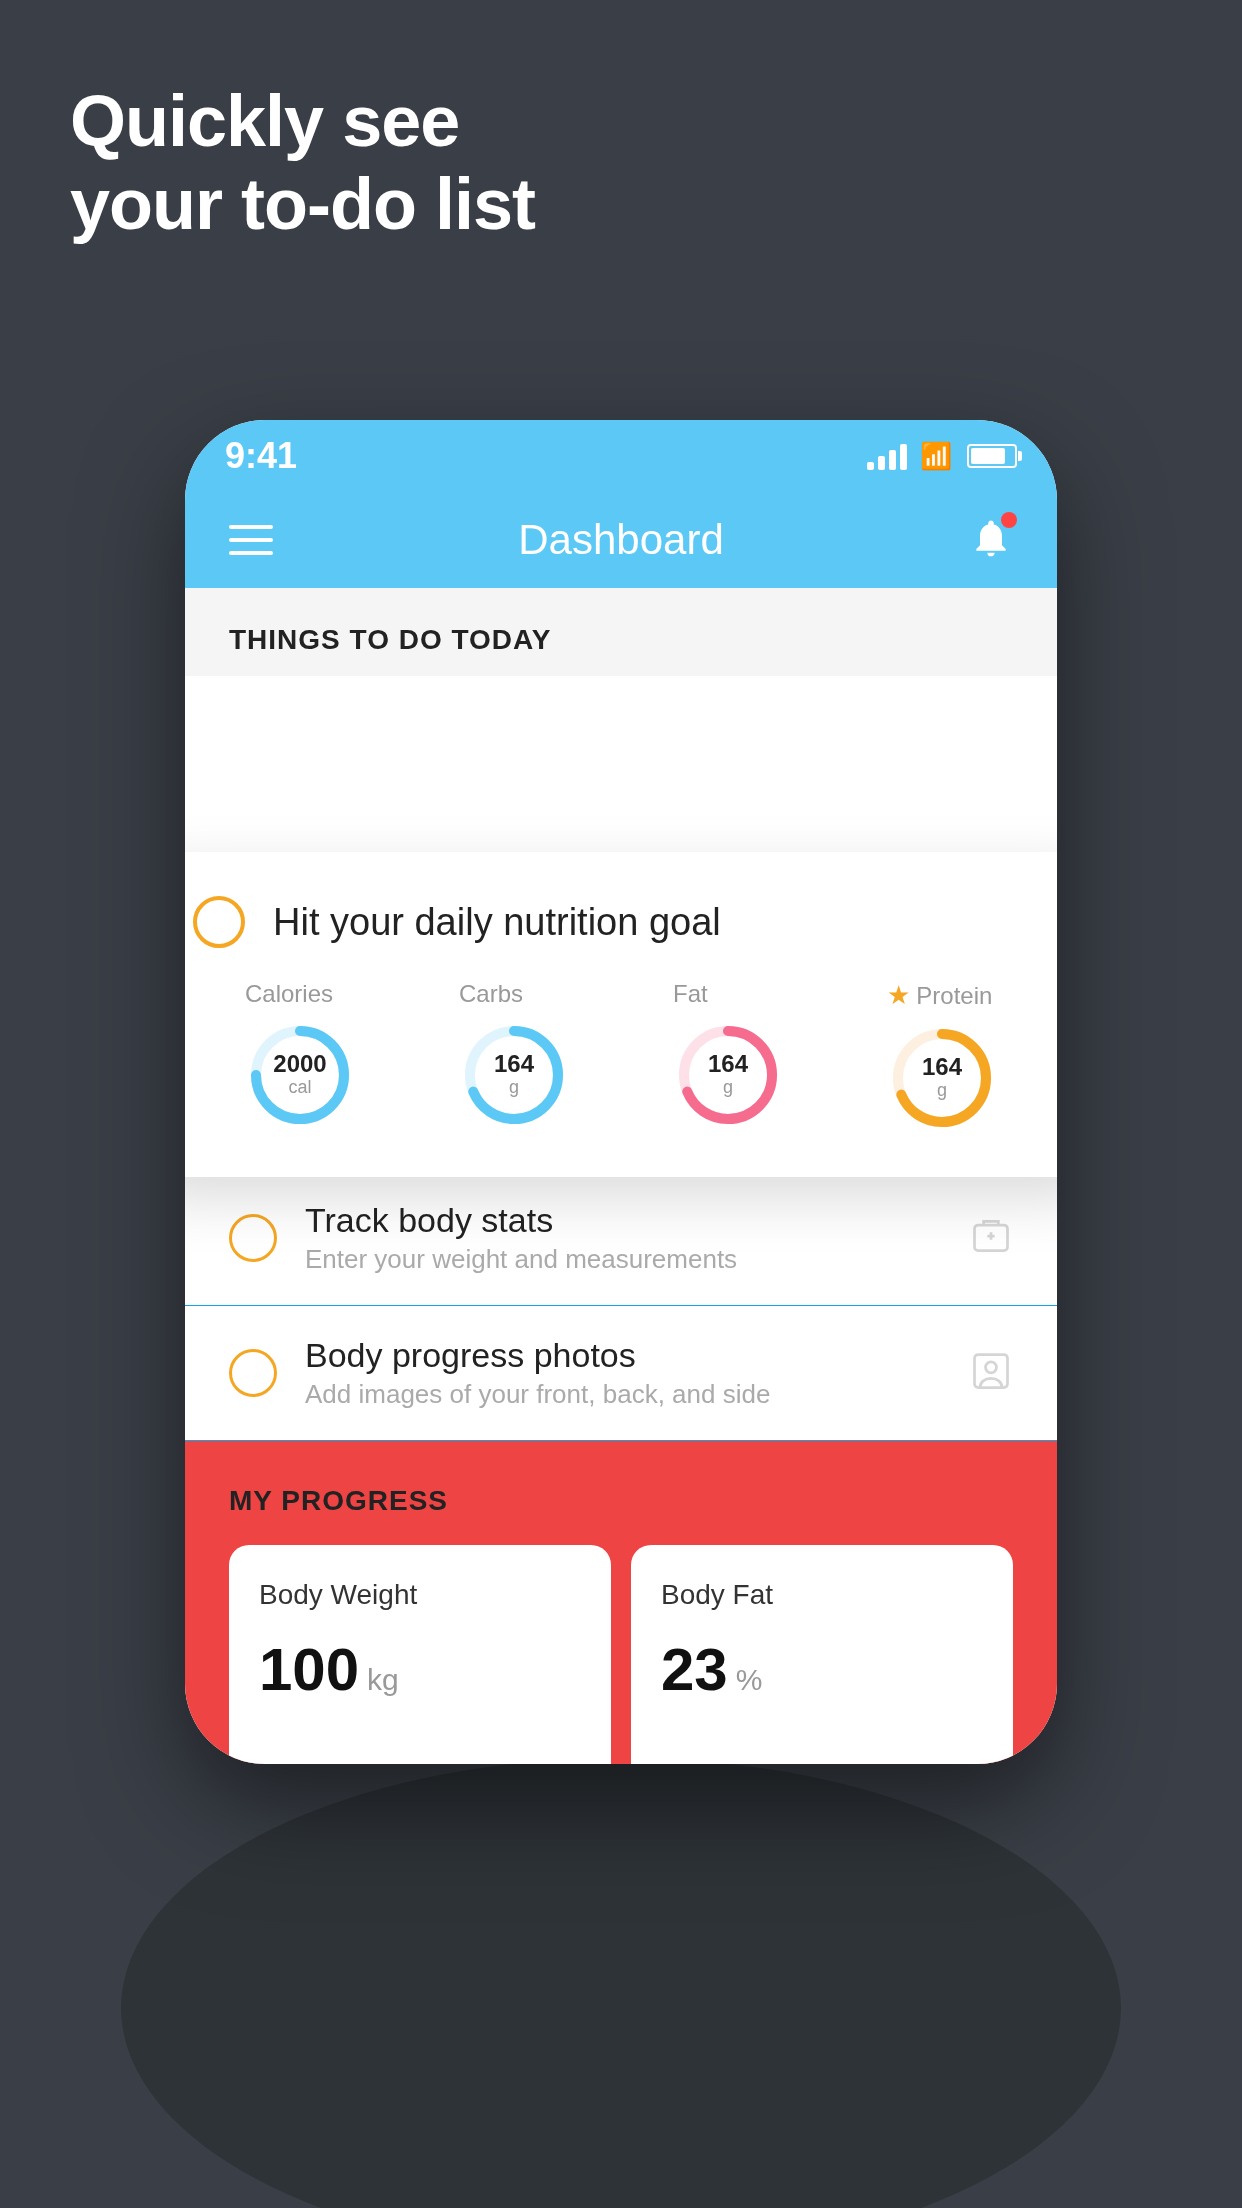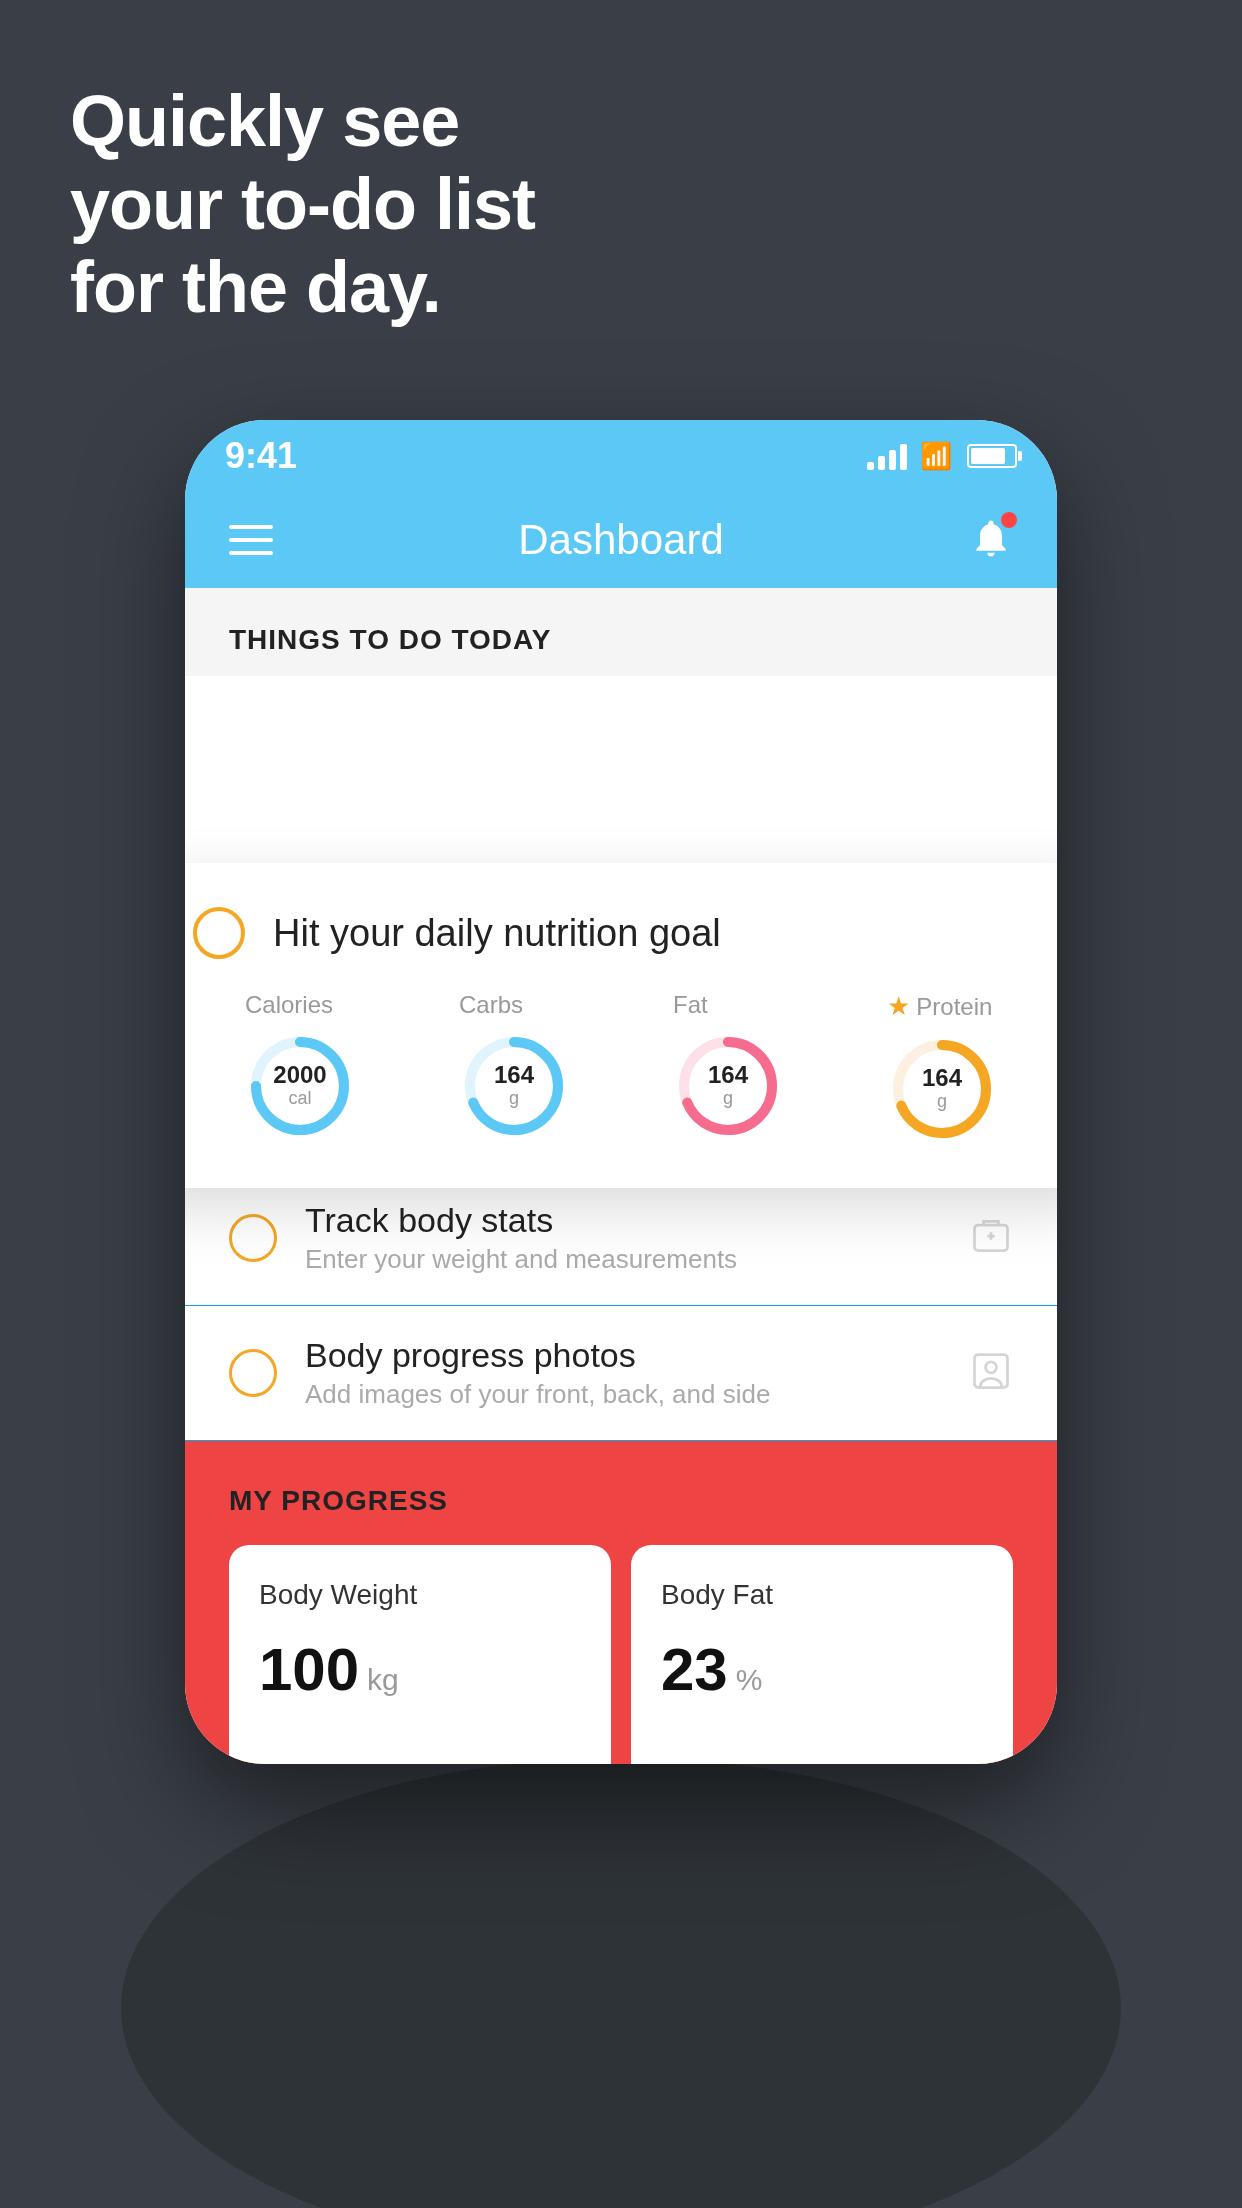--- a/index.html
+++ b/index.html
@@ -152,21 +152,21 @@
     .section-title {
       font-size: 28px;
       font-weight: 800;
       color: #222222;
       letter-spacing: 1px;
     }
 
     
     .floating-card {
       position: absolute;
-      top: 187px;
+      top: 176px;
       left: -40px;
       right: -40px;
       background: #ffffff;
       border-radius: 24px;
       padding: 44px 48px;
       box-shadow: 0 20px 60px rgba(0,0,0,0.15);
       z-index: 10;
     }
     .card-header {
       display: flex;
@@ -352,21 +352,20 @@
     .phone-inner-content {
       position: relative;
     }
   </style>
 </head>
 <body>
 
 <div class="hero-text">
   <div>Quickly see</div>
   <div>your to-do list</div>
-  <div>for the day.</div>
 </div>
 
 <div class="bg-shape"></div>
 
 <div class="phone-shell">
 
   <div class="status-bar">
     <span class="status-time">9:41</span>
     <div class="status-icons">
       <div class="signal-bars">

